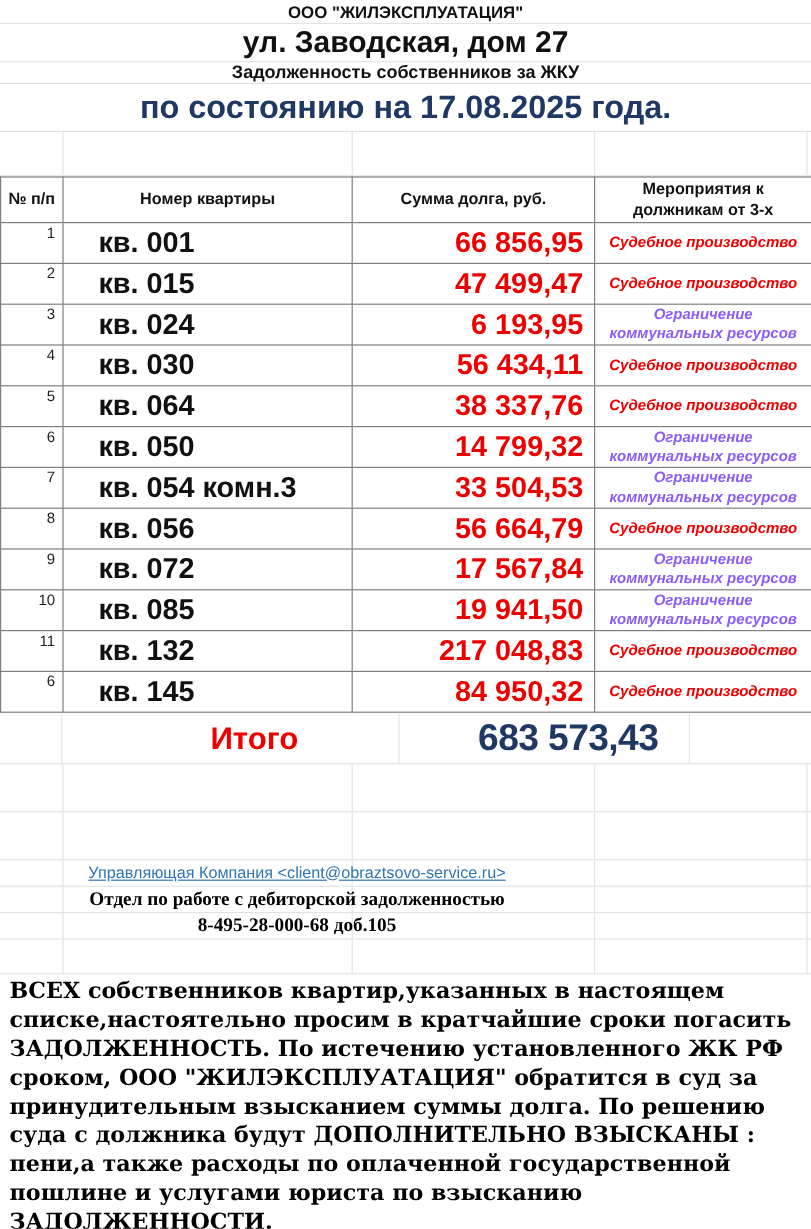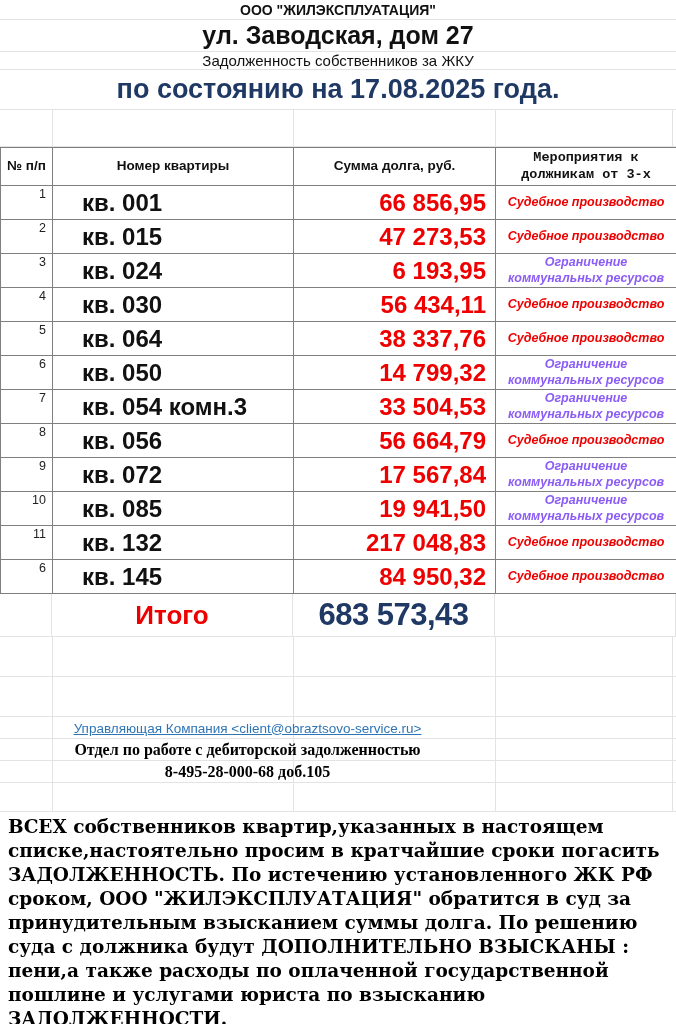--- a/index.html
+++ b/index.html
@@ -22,36 +22,36 @@
       linear-gradient(var(--grid),var(--grid)),
       linear-gradient(var(--grid),var(--grid)),
       linear-gradient(var(--grid),var(--grid));
     background-size:1px 100%,1px 100%,1px 100%,1px 100%;
     background-position:52px 0,293px 0,495px 0,672px 0;
     background-repeat:no-repeat;
   }
   .trow{border-bottom:1px solid var(--grid);display:flex;align-items:center;justify-content:center;}
   .r-company{height:20px;font-size:14px;font-weight:bold;}
   .r-address{height:32px;font-size:25px;font-weight:bold;}
-  .r-subtitle{height:18px;font-size:15px;font-weight:normal;}
+  .r-subtitle{height:18px;font-size:15px;font-weight:bold;}
   .r-date{height:40px;font-size:27px;font-weight:bold;color:var(--navy);}
   .r-spacer{height:37px;}
 
   table.debt{
     width:676px;border-collapse:collapse;table-layout:fixed;
   }
   table.debt th,table.debt td{
     border:1px solid var(--tborder);overflow:hidden;
   }
   table.debt th{
     height:38px;font-weight:bold;text-align:center;vertical-align:middle;
     font-size:13.5px;line-height:1.25;
   }
   th.h-debt{font-size:14.5px;}
-  th.h-actions{font-family:Liberation Mono, monospace;font-size:16px;}
+  th.h-actions{font-family:Liberation Sans, sans-serif;font-size:16px;}
   table.debt td{height:34px;}
   td.c-num{
     vertical-align:top;text-align:right;padding:1px 6px 0 0;
     font-size:12.5px;font-weight:normal;color:#222;
   }
   td.c-apt{
     font-size:24px;font-weight:bold;padding-left:29px;vertical-align:middle;
     white-space:nowrap;
   }
   td.c-debt{
@@ -60,21 +60,21 @@
   }
   td.c-action{
     font-size:12.5px;font-weight:bold;font-style:italic;
     text-align:center;vertical-align:middle;line-height:1.25;padding:0 3px;
   }
   td.c-action.act-red{color:var(--red);}
   td.c-action.act-black{color:#8b5cf6;}
 
   .totals{
     display:grid;grid-template-columns:52px 241px 202px 181px;
-    height:43px;align-items:center;border-bottom:1px solid var(--grid);
+    height:43px;align-items:center;border-bottom:1px solid var(--grid);gap:40px;
   }
   .totals>div{height:100%;display:flex;align-items:center;justify-content:center;border-right:1px solid var(--grid);}
   .totals>div:first-child{border-left:none;}
   .total-label{font-size:26px;font-weight:bold;color:var(--red);}
   .total-value{font-size:31px;font-weight:bold;color:var(--navy);letter-spacing:-0.5px;}
 
   .empty-row{height:40px;border-bottom:1px solid var(--grid);}
 
   .contact-row{height:22px;border-bottom:1px solid var(--grid);display:flex;align-items:center;}
   .contact-inner{width:495px;text-align:center;}
@@ -116,21 +116,21 @@
   <tr>
     <td class="c-num">1</td>
     <td class="c-apt">кв. 001</td>
     <td class="c-debt">66 856,95</td>
     <td class="c-action act-red">Судебное производство</td>
   </tr>
 
   <tr>
     <td class="c-num">2</td>
     <td class="c-apt">кв. 015</td>
-    <td class="c-debt">47 273,53</td>
+    <td class="c-debt">47 499,47</td>
     <td class="c-action act-red">Судебное производство</td>
   </tr>
 
   <tr>
     <td class="c-num">3</td>
     <td class="c-apt">кв. 024</td>
     <td class="c-debt">6 193,95</td>
     <td class="c-action act-black">Ограничение  коммунальных ресурсов</td>
   </tr>
 

